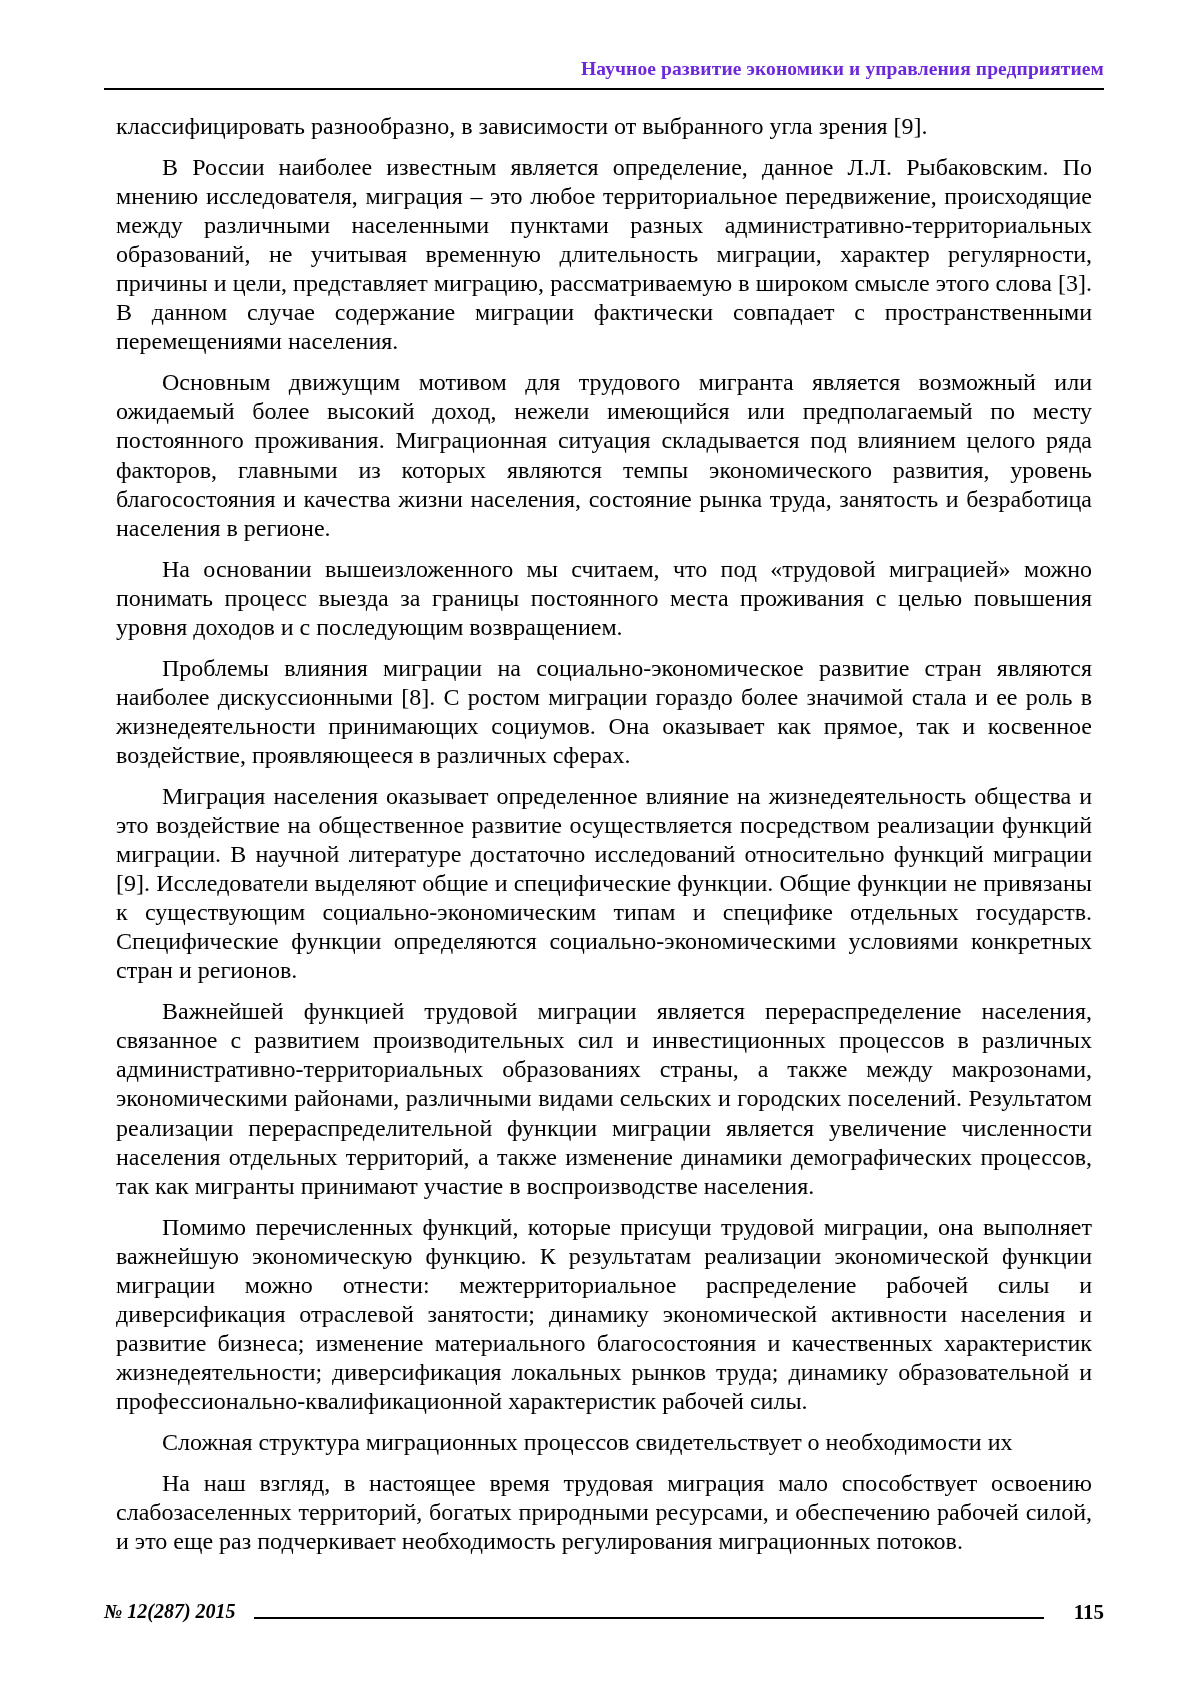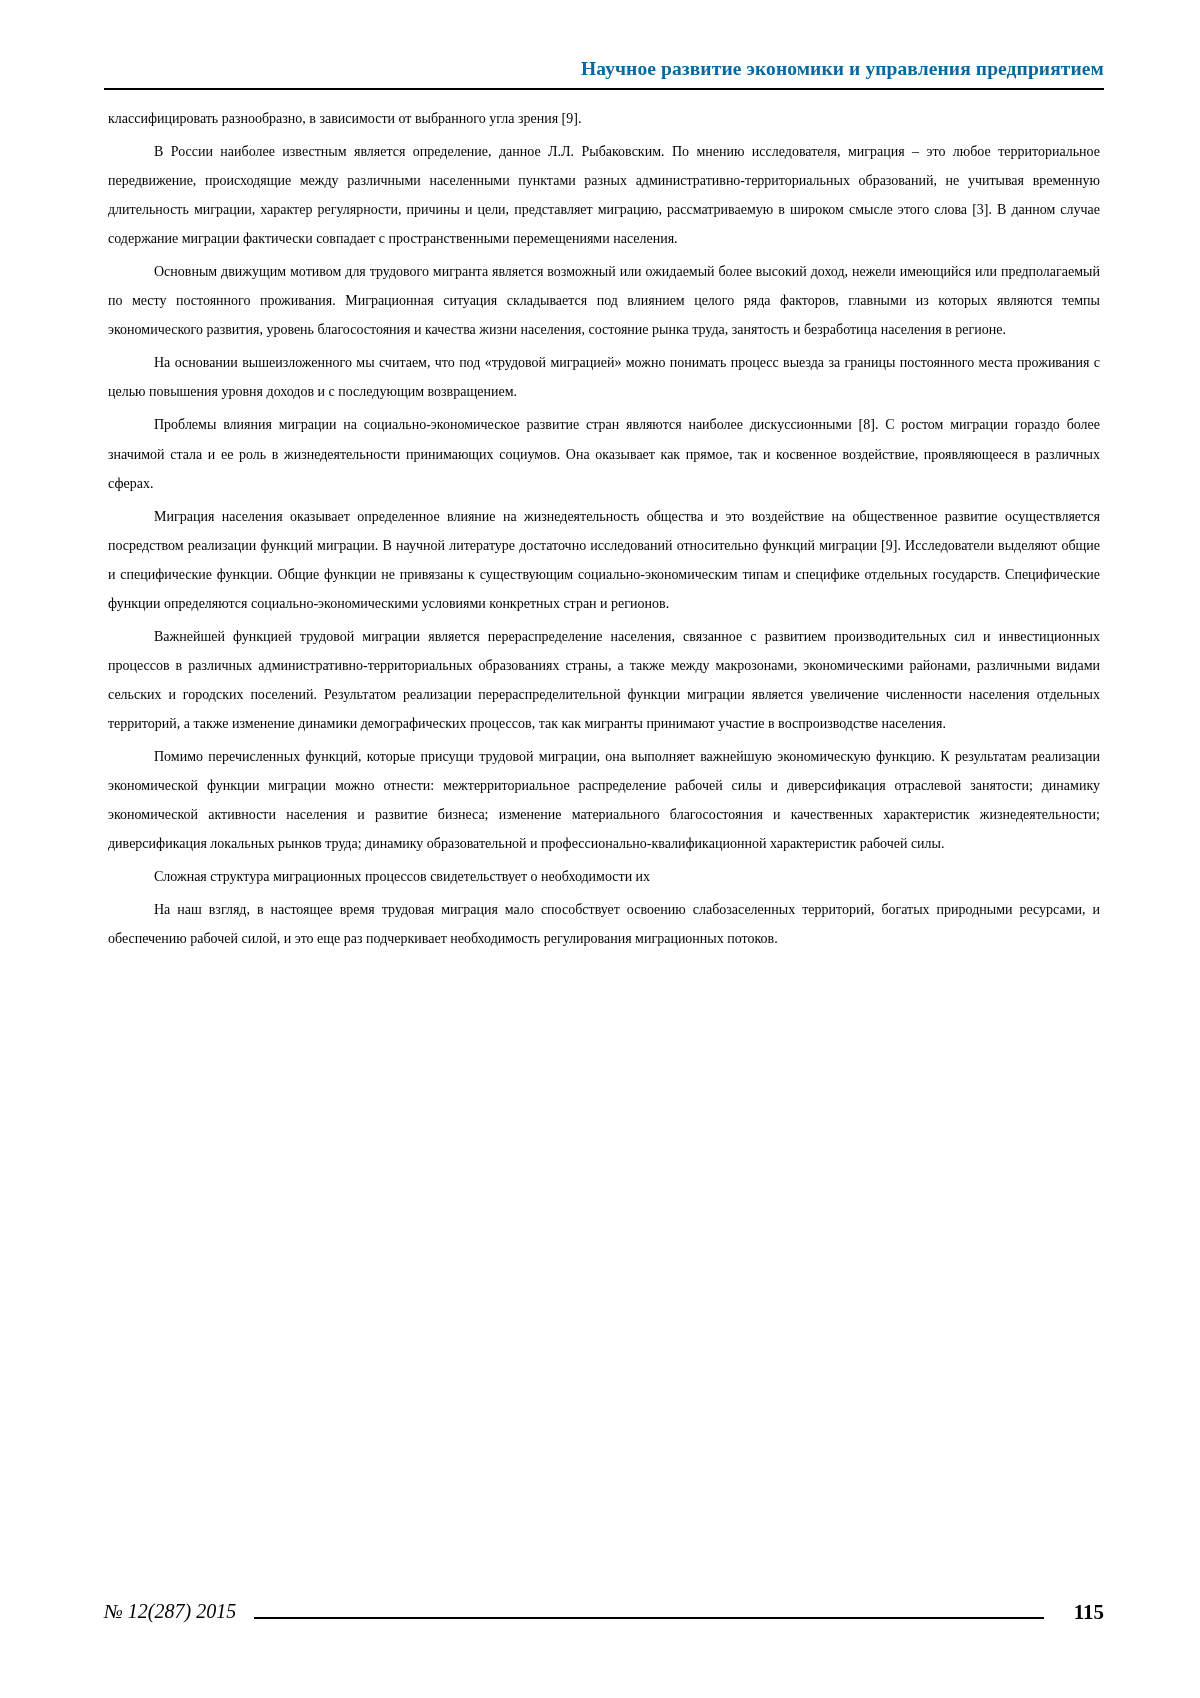--- a/index.html
+++ b/index.html
@@ -26,59 +26,59 @@
   .header {
     position: absolute;
     left: 104px;
     top: 58px;
     width: 1000px;
     text-align: right;
     font-family: "Liberation Serif", "DejaVu Serif", serif;
     font-weight: bold;
     font-size: 19.5px;
     letter-spacing: 0.1px;
-    color: #0369a1;
+    color: #6d28d9;
   }
   .header-rule {
     position: absolute;
     left: 104px;
     top: 88px;
     width: 1000px;
     height: 1.6px;
     background: #000;
   }
   .content {
     position: absolute;
     left: 104px;
     top: 100px;
     width: 1000px;
   }
   .content p {
-    margin: 4px;
-    font-size: 14px;
+    margin: 12px;
+    font-size: 24px;
     line-height: 29.05px;
     text-align: justify;
     text-justify: inter-word;
     hyphens: none;
   }
   .content p.indent {
     text-indent: 46px;
   }
   .footer {
     position: absolute;
     left: 104px;
     bottom: 72px;
     width: 1000px;
     height: 26px;
   }
   .footer-left {
     position: absolute;
     left: 0;
     top: 0;
-    font-weight: normal;
+    font-weight: bold;
     font-size: 20px;
     font-style: italic;
     font-family: "Liberation Serif", "DejaVu Serif", serif;
   }
   .footer-right {
     position: absolute;
     right: 0;
     top: 0;
     font-weight: bold;
     font-size: 21px;

